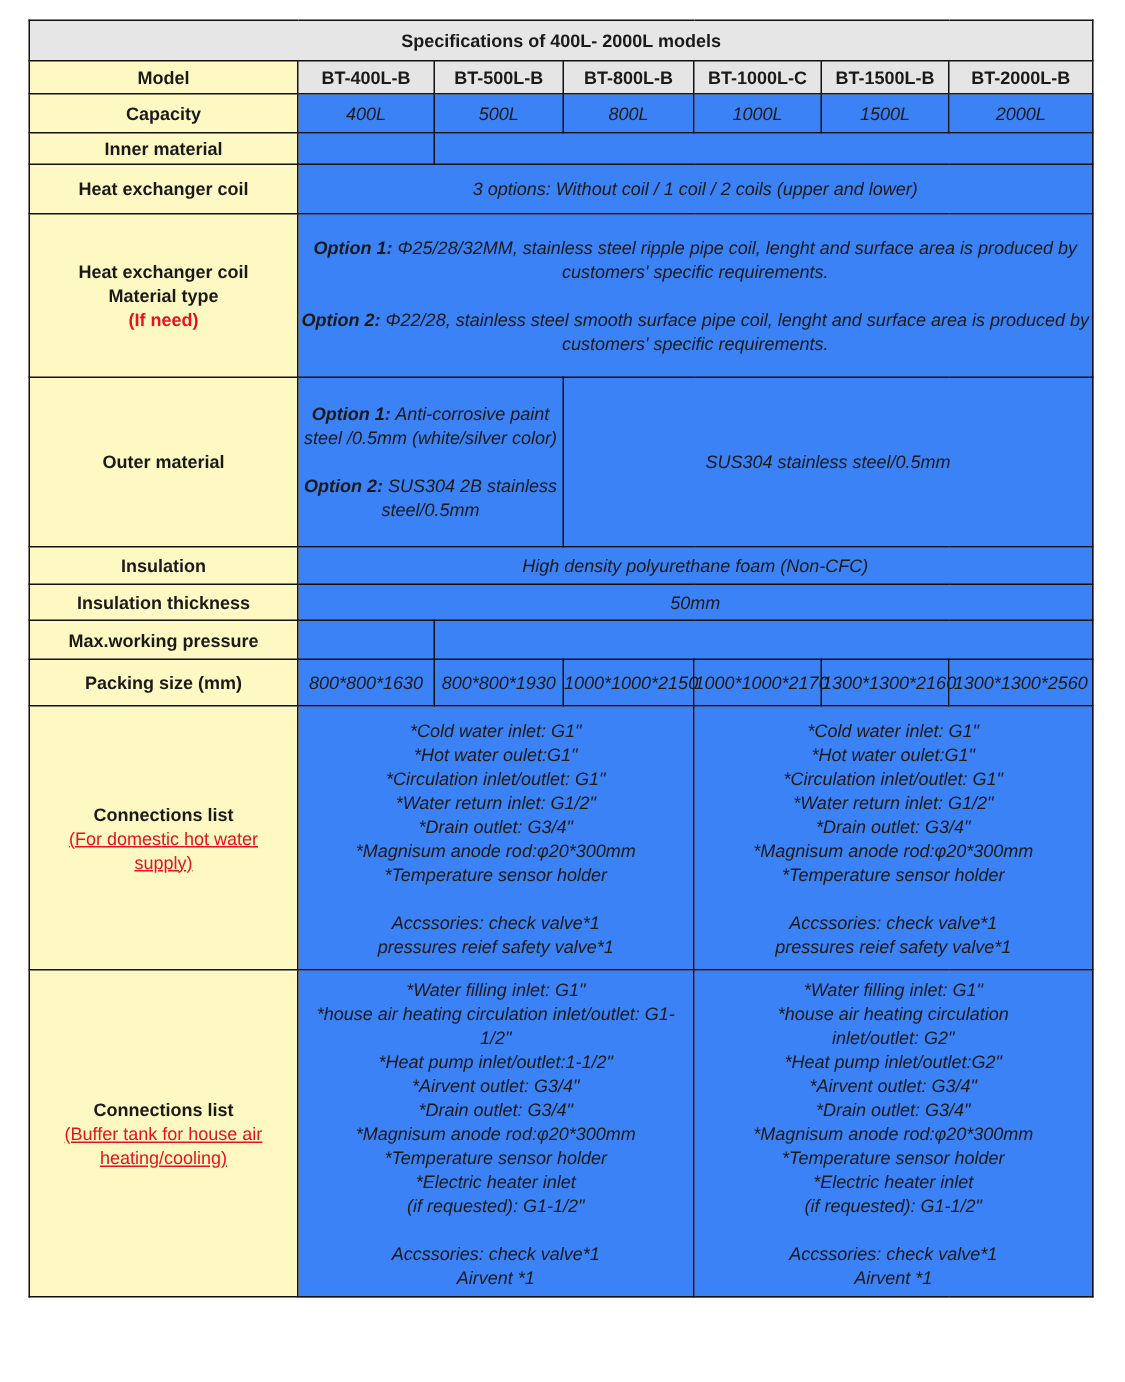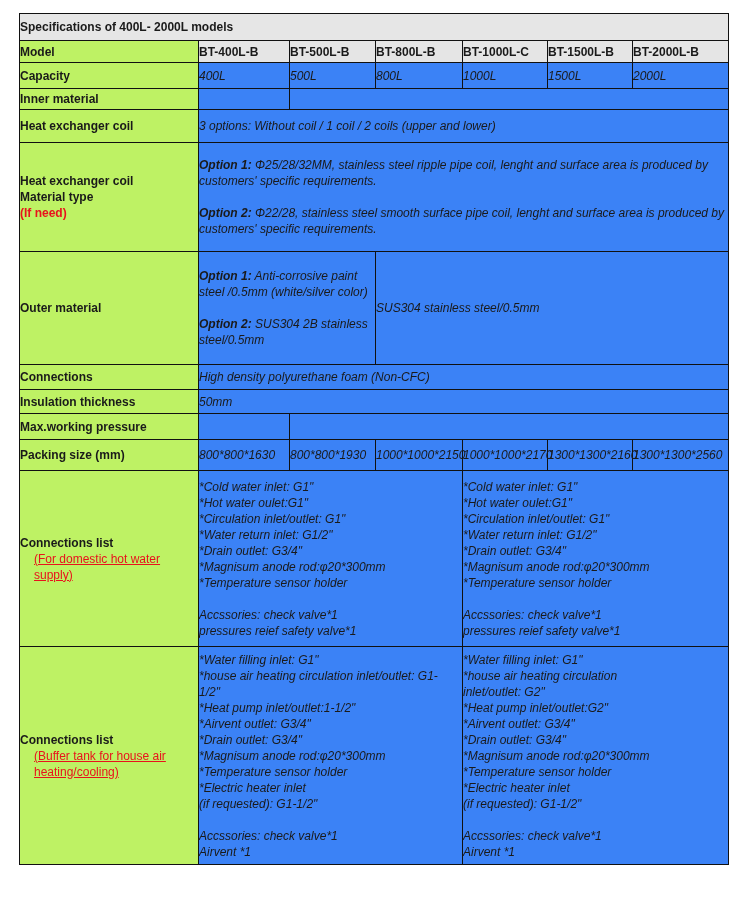--- a/index.html
+++ b/index.html
@@ -1,22 +1,22 @@
 <!DOCTYPE html>
 <html><head>
 <meta charset="utf-8">
 <style>
   html, body { margin: 0; padding: 0; background: #ffffff; }
   body { width: 750px; height: 921px; position: relative; font-family: "Liberation Sans", sans-serif; color: #1a1a1a; }
   table.spec {
     position: absolute; left: 19px; top: 13px;
     width: 709px; border-collapse: collapse; table-layout: fixed;
   }
-  table.spec td { border: 1px solid #111; padding: 0; vertical-align: middle; text-align: left; font-size: 12px; line-height: 16px; }
-  td.lbl { background: #bef264; font-weight: bold; font-size: 13px; }
+  table.spec td { border: 1px solid #111; padding: 0; vertical-align: middle; text-align: center; font-size: 12px; line-height: 16px; }
+  td.lbl { background: #fef9c3; font-weight: bold; font-size: 13px; }
   td.title { background: #e6e6e6; text-align: left; font-weight: bold; font-size: 16px; padding-left: 3px; height: 26px; }
   td.model { background: #e5e5e5; font-weight: bold; font-size: 12px; }
   td.val { background: #3b82f6; font-style: italic; }
   td.small { font-size: 10.5px; }
   .red { color: #e8121c; font-weight: normal; text-decoration: underline; }
   .red-b { color: #e8121c; font-weight: bold; }
   td.left { text-align: left; padding-left: 2px; padding-right: 4px; }
   .para { margin: 0; }
   .gap { height: 16px; }
   .opt-b { font-weight: bold; }
@@ -81,21 +81,21 @@
   <tr style="height:113px">
     <td class="lbl">Outer material</td>
     <td class="val left" colspan="2">
       <p class="para"><span class="opt-b">Option 1:</span><span> Anti-corrosive paint steel /0.5mm (white/silver color)</span></p>
       <div class="gap"></div>
       <p class="para"><span class="opt-b">Option 2:</span><span> SUS304 2B stainless steel/0.5mm</span></p>
     </td>
     <td class="val" colspan="4">SUS304 stainless steel/0.5mm</td>
   </tr>
   <tr style="height:25px">
-    <td class="lbl">Connections</td>
+    <td class="lbl">Insulation</td>
     <td class="val" colspan="6">High density polyurethane foam (Non-CFC)</td>
   </tr>
   <tr style="height:24px">
     <td class="lbl">Insulation thickness</td>
     <td class="val" colspan="6">50mm</td>
   </tr>
   <tr style="height:26px">
     <td class="lbl">Max.working pressure</td>
     <td class="val"></td>
     <td class="val" colspan="5"></td>

